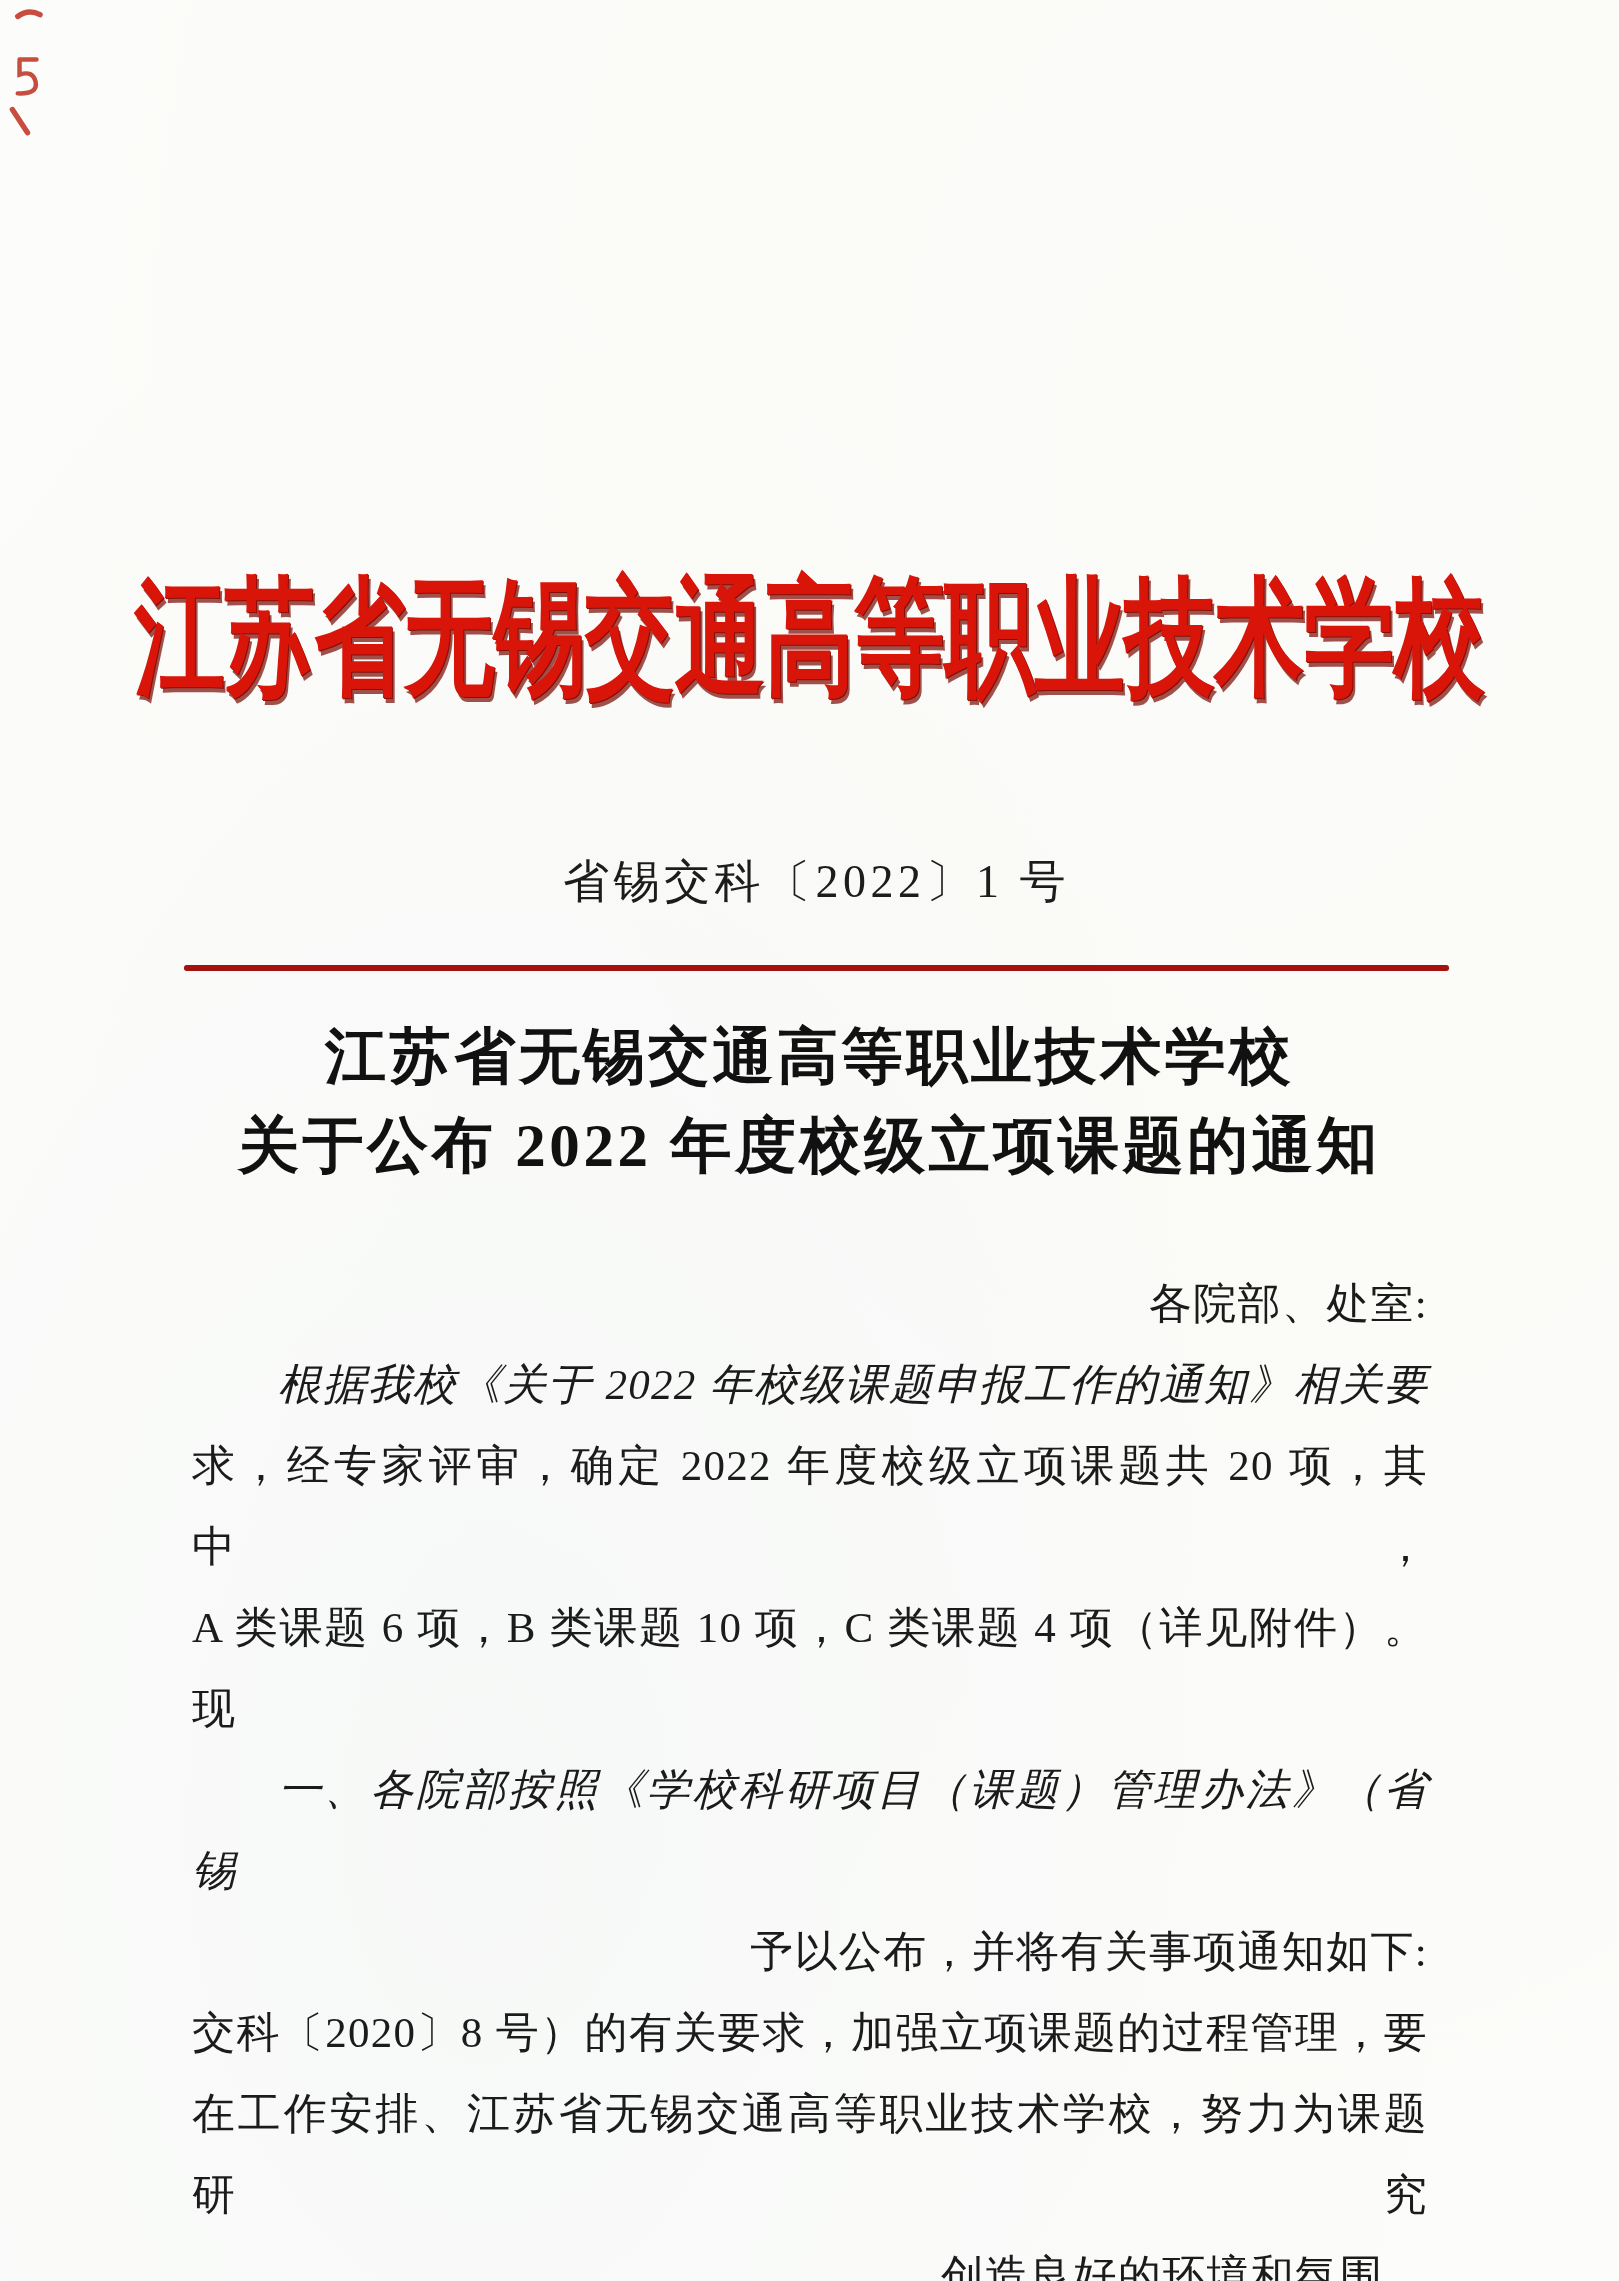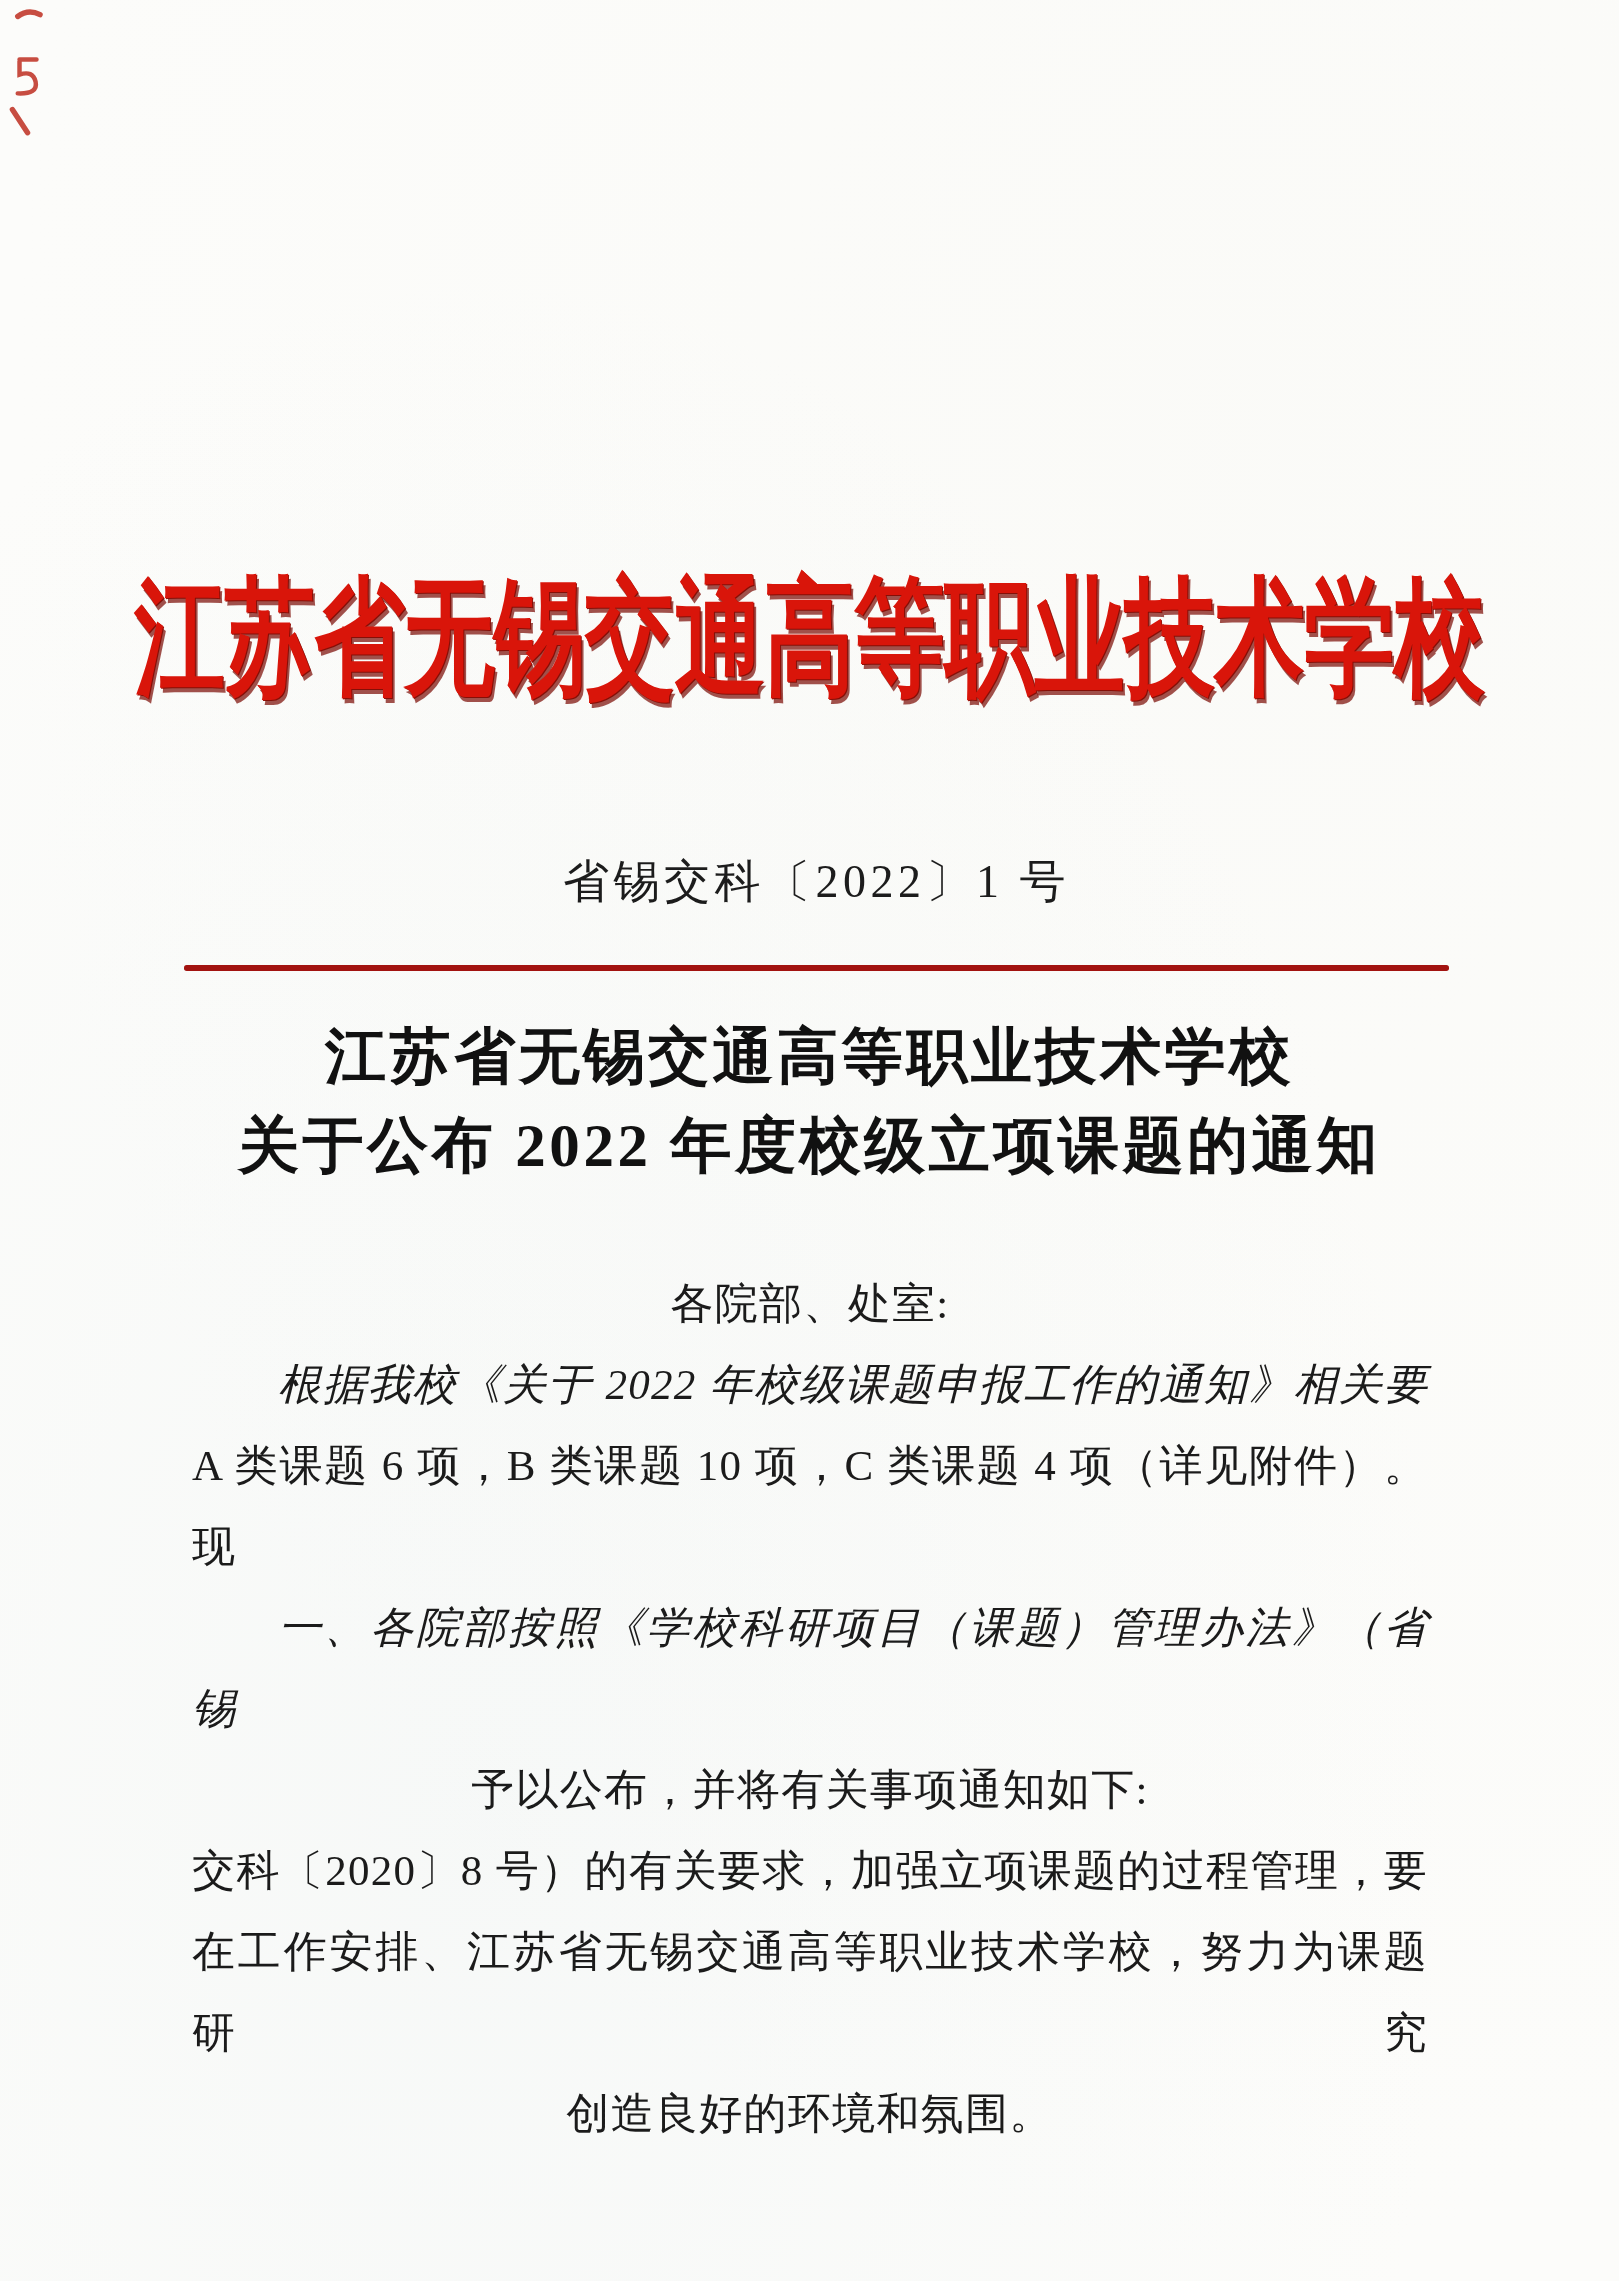--- a/index.html
+++ b/index.html
@@ -98,21 +98,21 @@
     left: 192px;
     top: 1263px;
     width: 1236px;
     font-size: 43px;
     line-height: 81px;
     letter-spacing: 1.3px;
     color: #1b1b1b;
   }
   .body-text .line {
     white-space: nowrap;
-    text-align: center;
+    text-align: right;
   }
   .body-text .line.justify {
     white-space: normal;
     text-align: justify;
     text-align-last: justify;
     text-justify: inter-character;
   }
   .body-text .line.indent { padding-left: 86px; }
   .body-text .line.justify.indent {
     padding-left: 0;
@@ -142,20 +142,21 @@
 <div class="red-rule"></div>
 
 <div class="notice-title">
   <div>江苏省无锡交通高等职业技术学校</div>
   <div>关于公布 2022 年度校级立项课题的通知</div>
 </div>
 
 <div class="body-text">
     <div class="line">各院部、处室:</div>
     <div class="line indent justify">根据我校《关于 2022 年校级课题申报工作的通知》相关要</div>
+    <div class="line justify">求，经专家评审，确定 2022 年度校级立项课题共 20 项，其中，</div>
     <div class="line justify">A 类课题 6 项，B 类课题 10 项，C 类课题 4 项（详见附件）。现</div>
     <div class="line indent justify">一、各院部按照《学校科研项目（课题）管理办法》（省锡</div>
     <div class="line">予以公布，并将有关事项通知如下:</div>
     <div class="line justify">交科〔2020〕8 号）的有关要求，加强立项课题的过程管理，要</div>
     <div class="line justify">在工作安排、江苏省无锡交通高等职业技术学校，努力为课题研究</div>
     <div class="line">创造良好的环境和氛围。</div>
   </div>
 
 
 </body></html>

